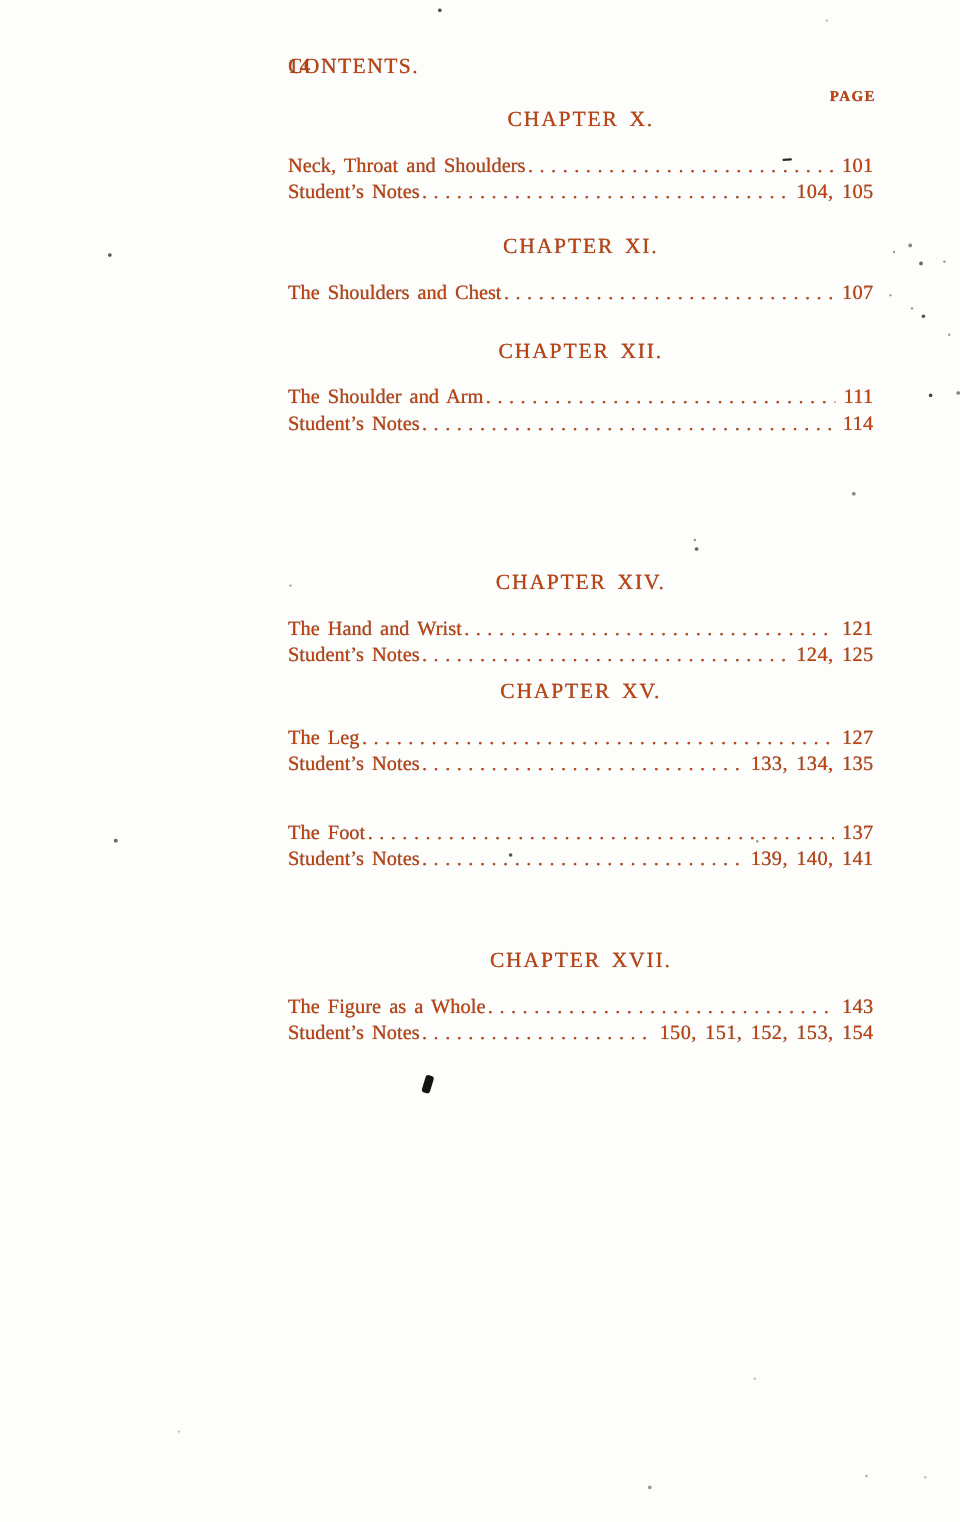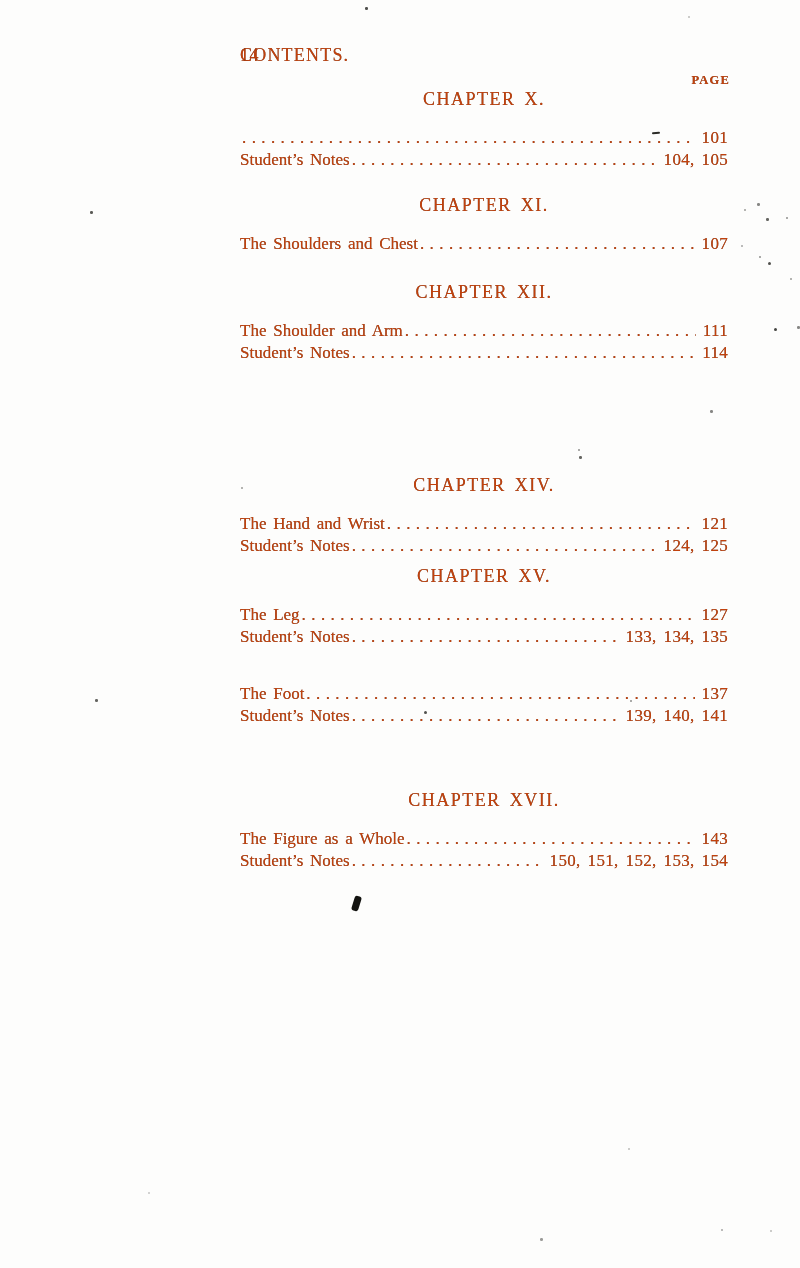--- a/index.html
+++ b/index.html
@@ -129,20 +129,21 @@
 
 <div class="page">
 
   <div class="folio">14</div>
   <div class="running-head">CONTENTS.</div>
   <div class="page-label">PAGE</div>
 
   <section class="chapter ch1">
     <h2 class="chap-head">CHAPTER X.</h2>
     <div class="entry">
+      <span class="title">Neck, Throat and Shoulders</span>
       <span class="leader"></span>
       <span class="pages">101</span>
     </div>
     <div class="entry">
       <span class="title">Student’s Notes</span>
       <span class="leader"></span>
       <span class="pages">104, 105</span>
     </div>
   </section>
 

